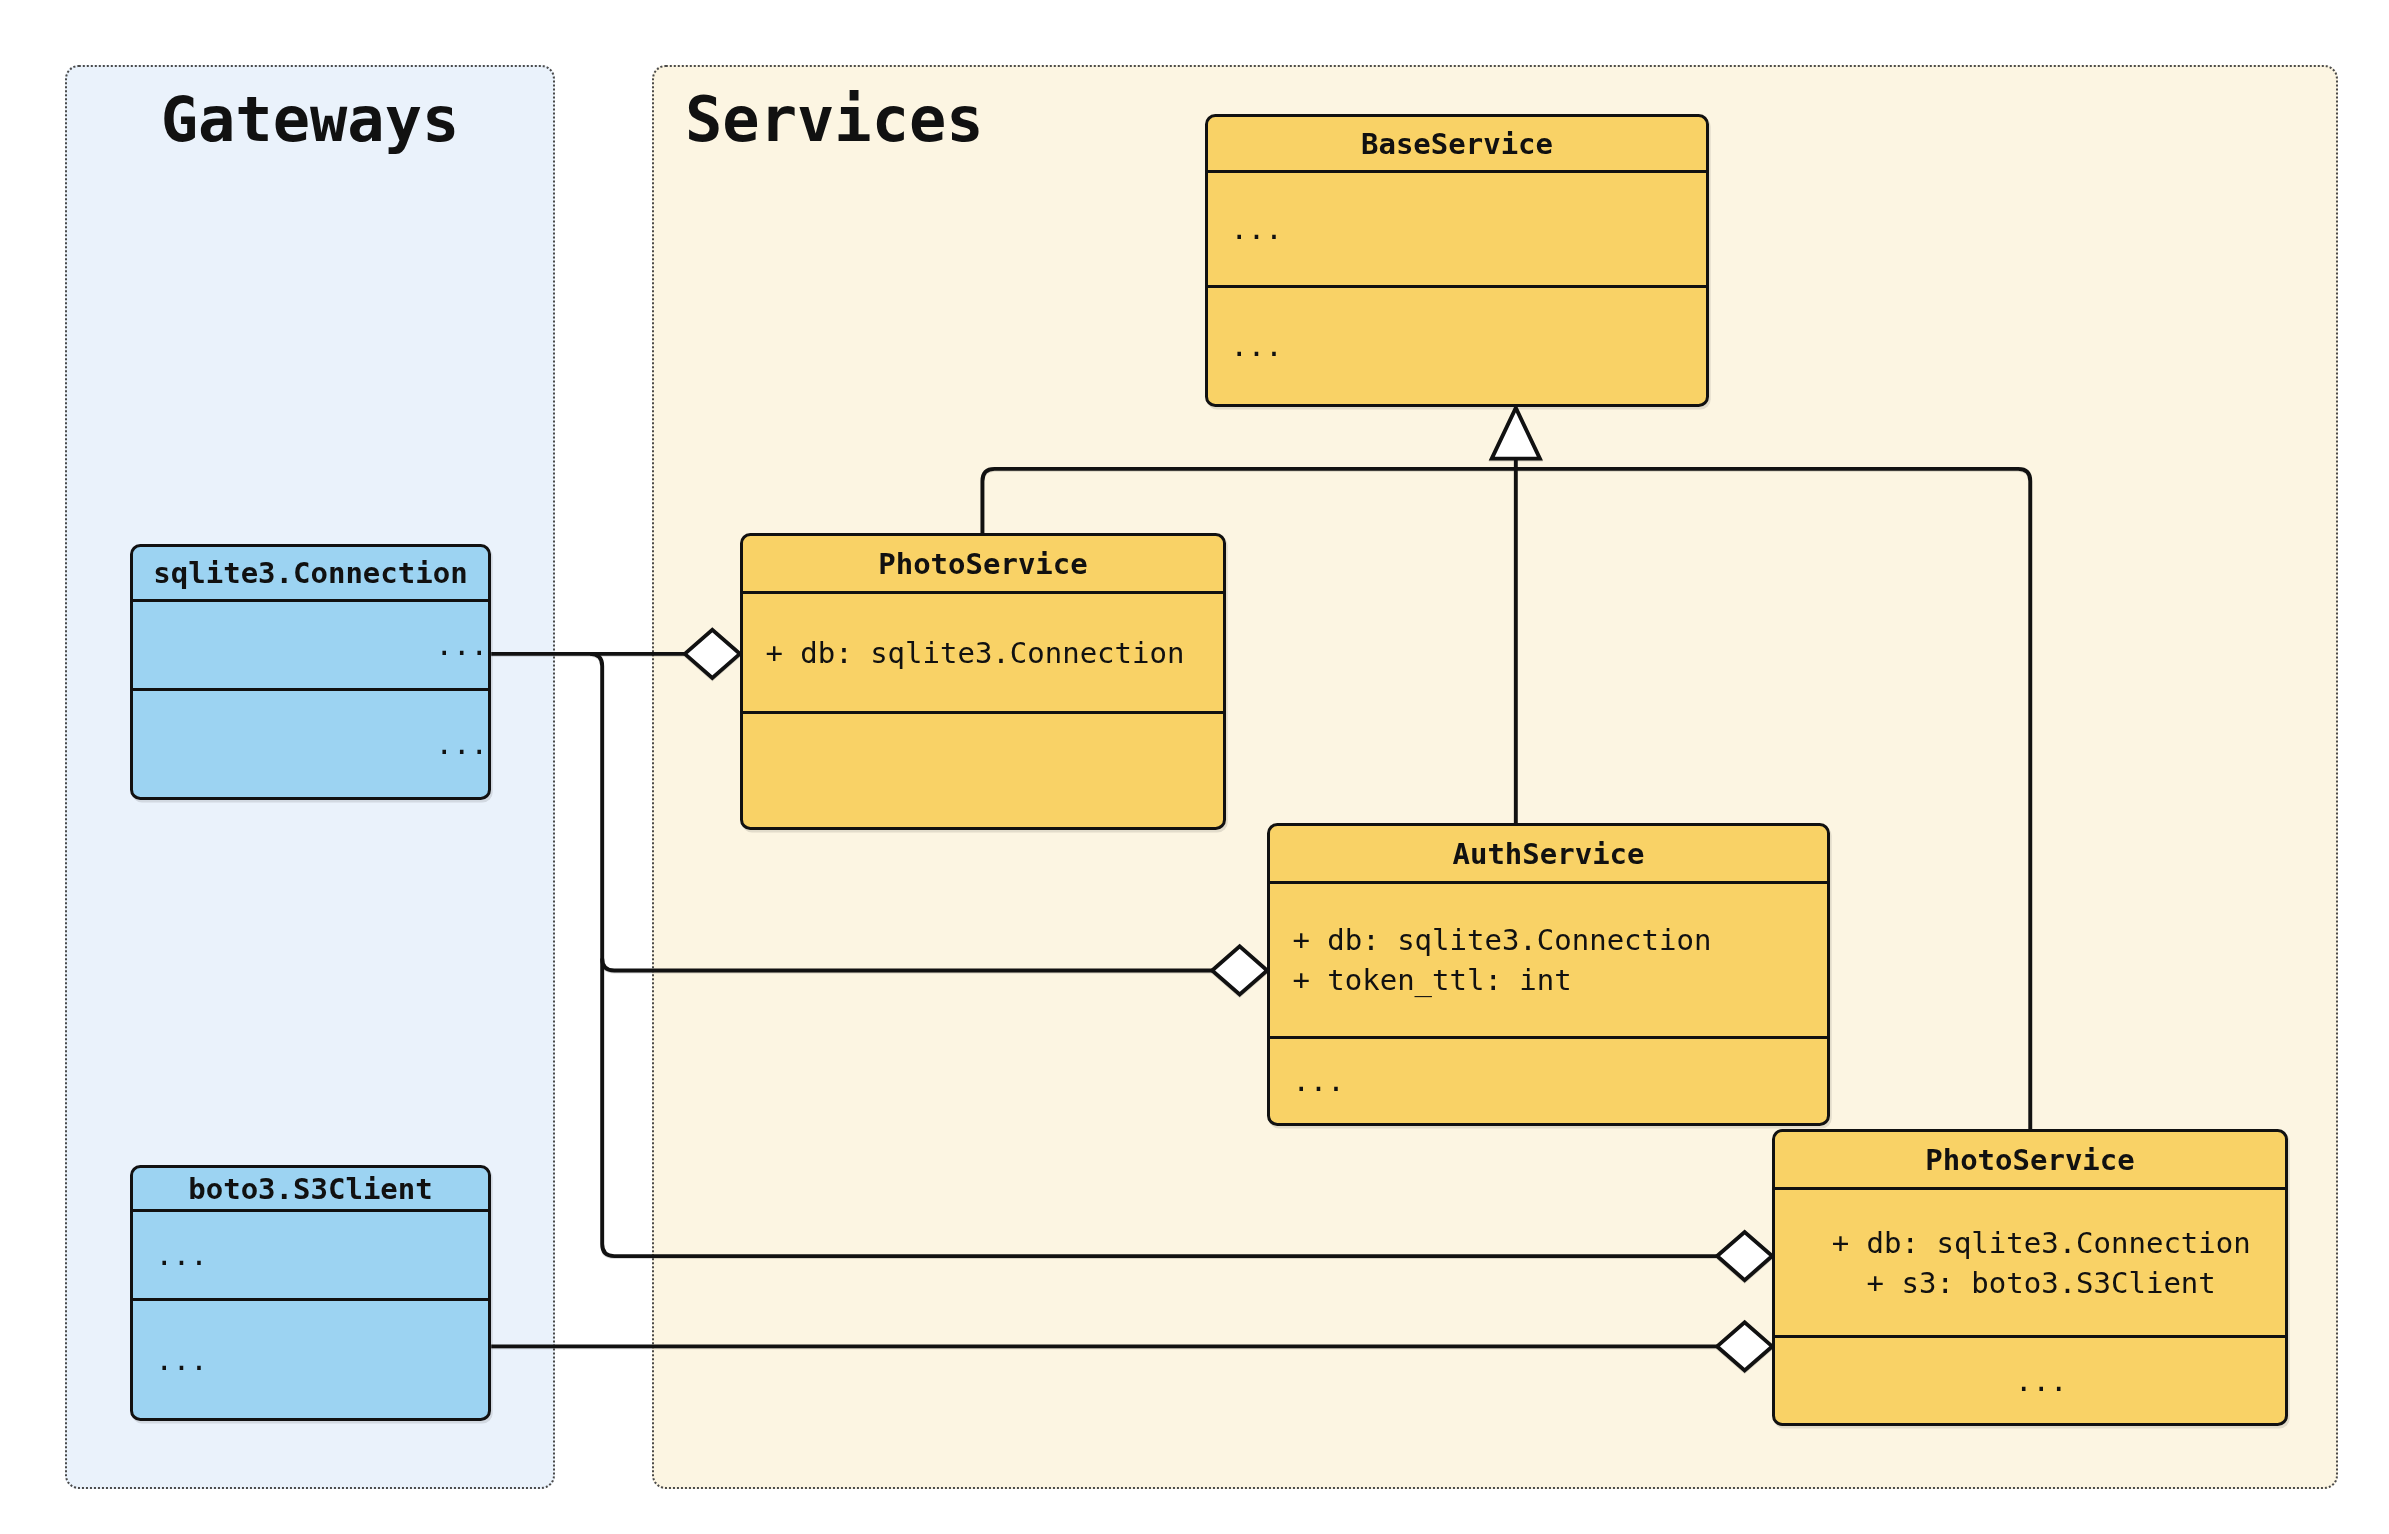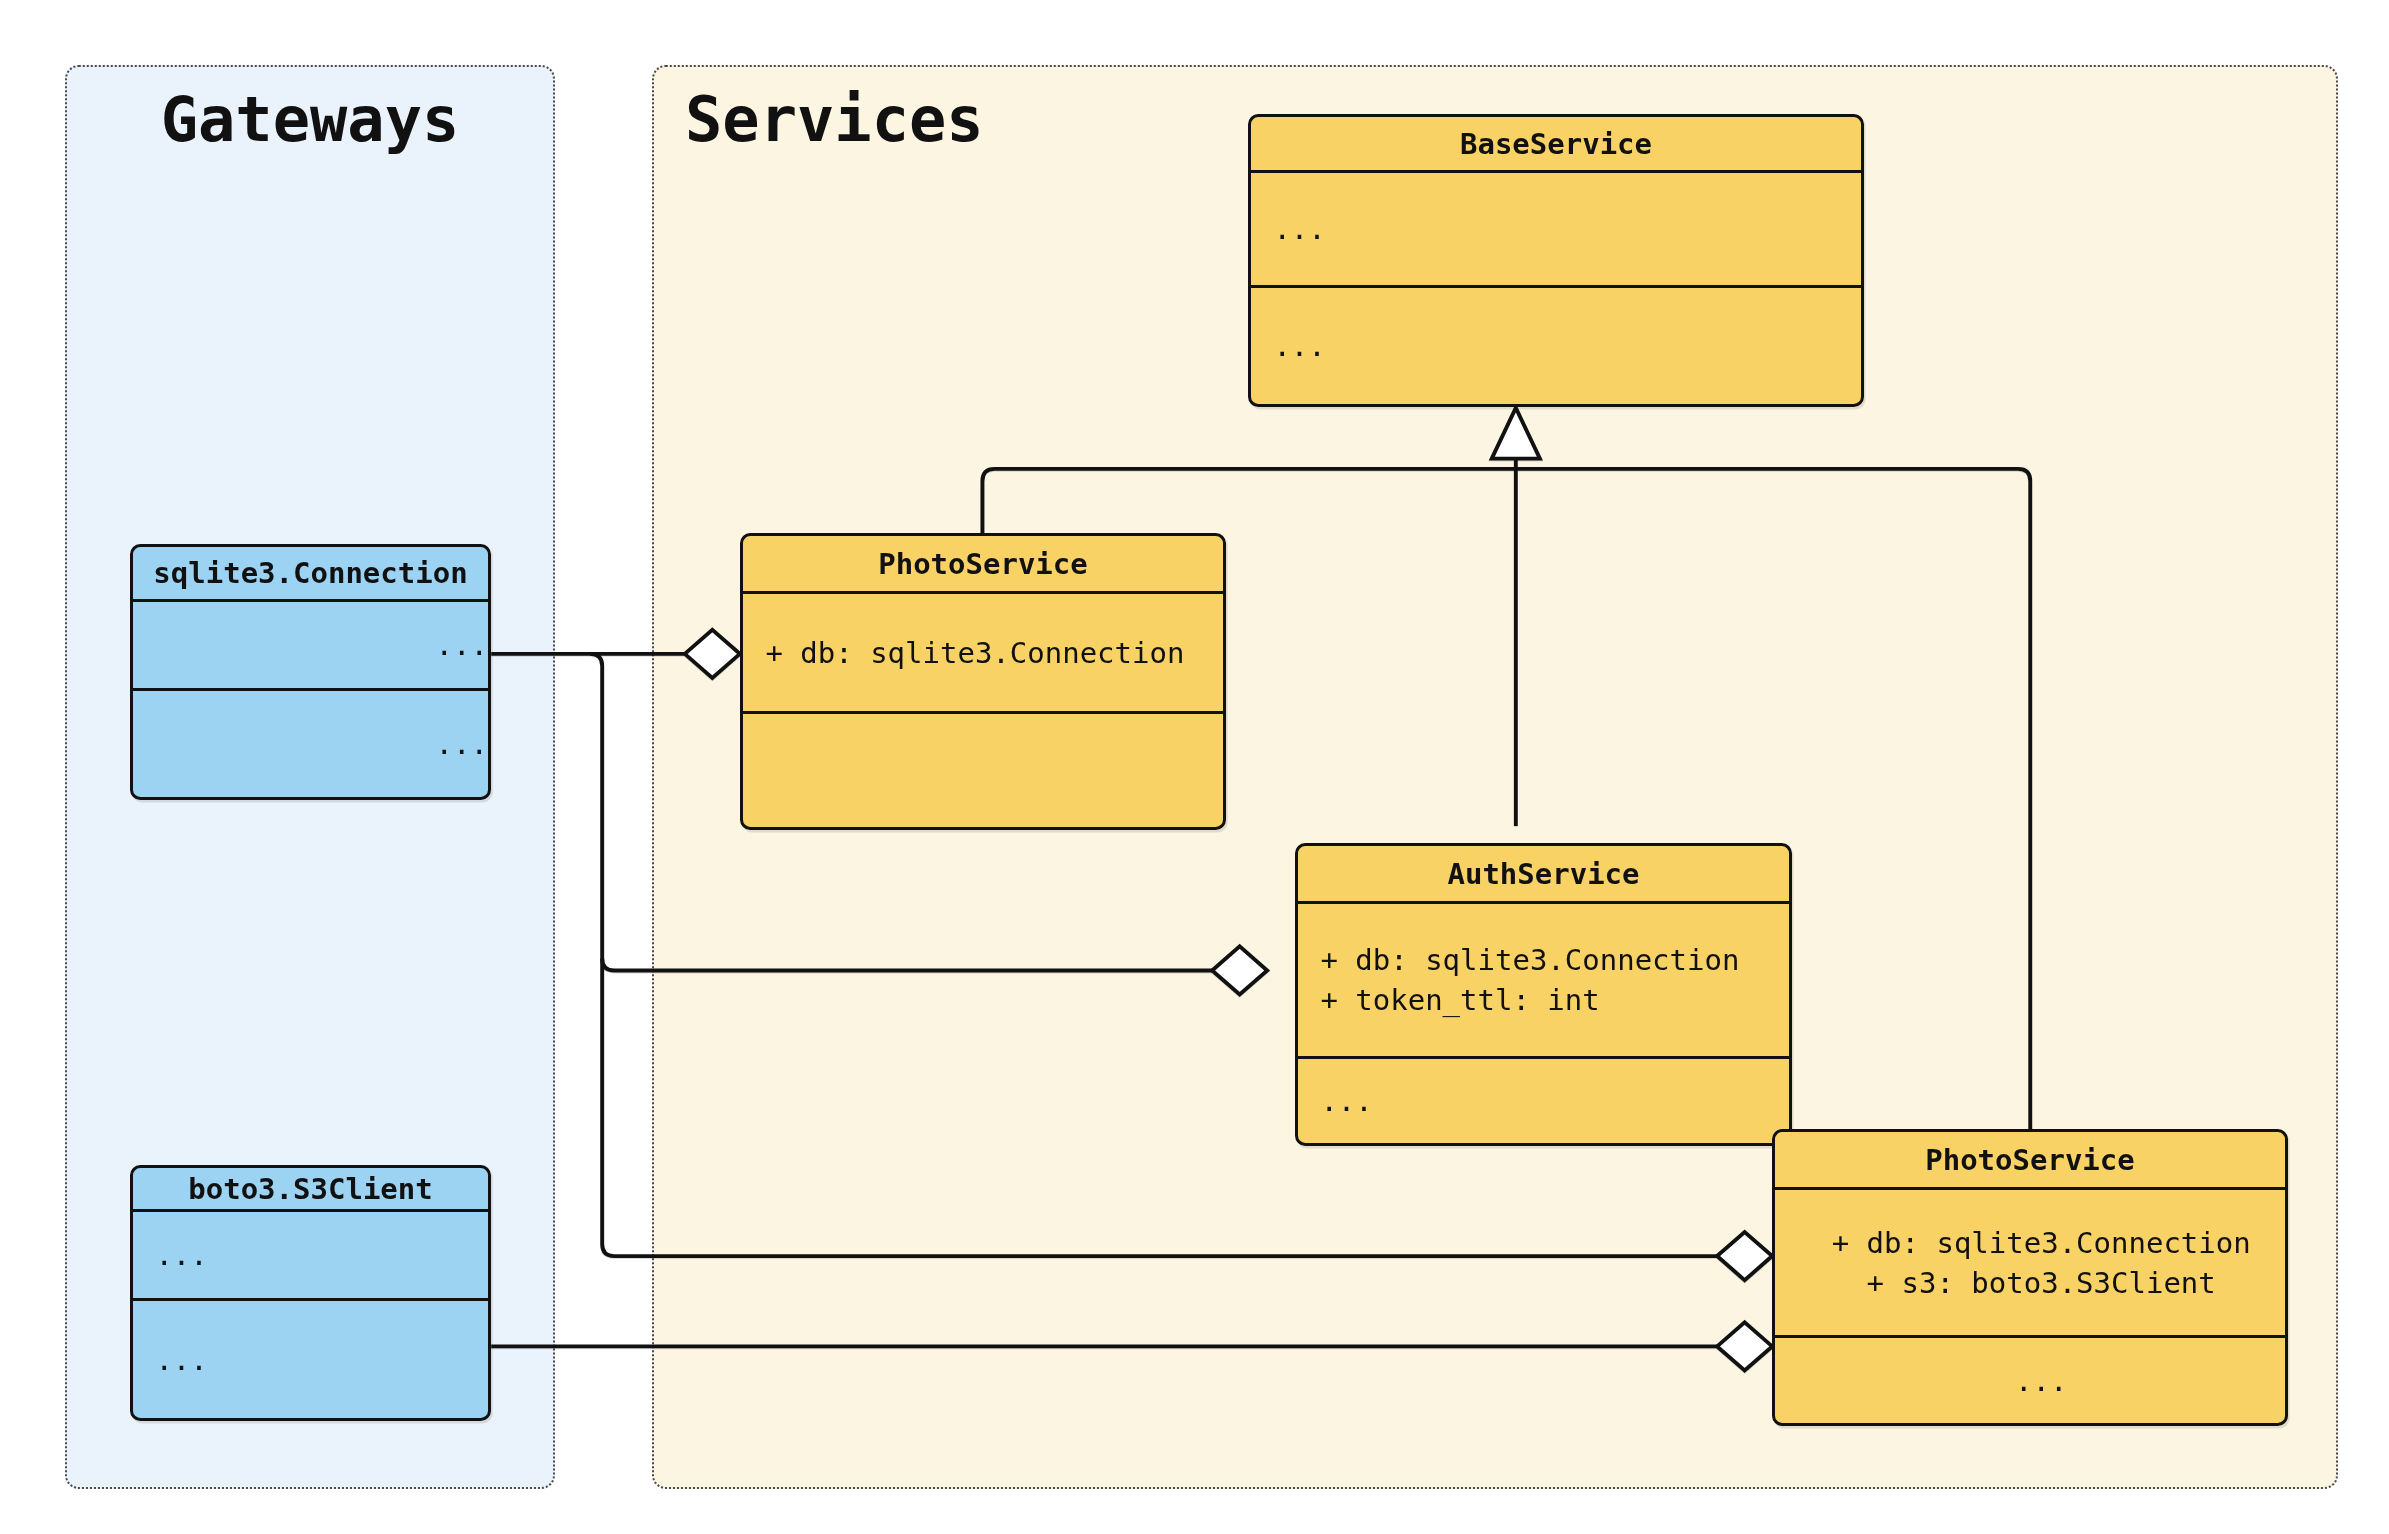--- a/index.html
+++ b/index.html
@@ -148,39 +148,39 @@
   <div class="uml blue" style="left:130px; top:1165px; width:361px; height:256px;">
     <div class="hd" style="height:41px">boto3.S3Client</div>
     <div class="sec" style="height:89px">
       <div class="ln">...</div>
     </div>
     <div class="sec grow">
       <div class="ln">...</div>
     </div>
   </div>
 
-  <div class="uml yellow" style="left:1205px; top:114px; width:616px; height:293px;margin-left:43px;">
+  <div class="uml yellow" style="left:1205px; top:114px; width:504px; height:293px;">
     <div class="hd" style="height:53px">BaseService</div>
     <div class="sec" style="height:115px">
       <div class="ln">...</div>
     </div>
     <div class="sec grow">
       <div class="ln">...</div>
     </div>
   </div>
 
   <div class="uml yellow" style="left:740px; top:533px; width:486px; height:297px;">
     <div class="hd" style="height:55px">PhotoService</div>
     <div class="sec" style="height:120px">
       <div class="ln">+ db: sqlite3.Connection</div>
     </div>
     <div class="sec grow"></div>
   </div>
 
-  <div class="uml yellow" style="left:1267px; top:843px; width:497px; height:303px;margin-left:28px;">
+  <div class="uml yellow" style="left:1267px; top:823px; width:563px; height:303px;">
     <div class="hd" style="height:55px">AuthService</div>
     <div class="sec" style="height:155px">
       <div class="ln">+ db: sqlite3.Connection</div>
       <div class="ln">+ token_ttl: int</div>
     </div>
     <div class="sec grow">
       <div class="ln">...</div>
     </div>
   </div>
 

